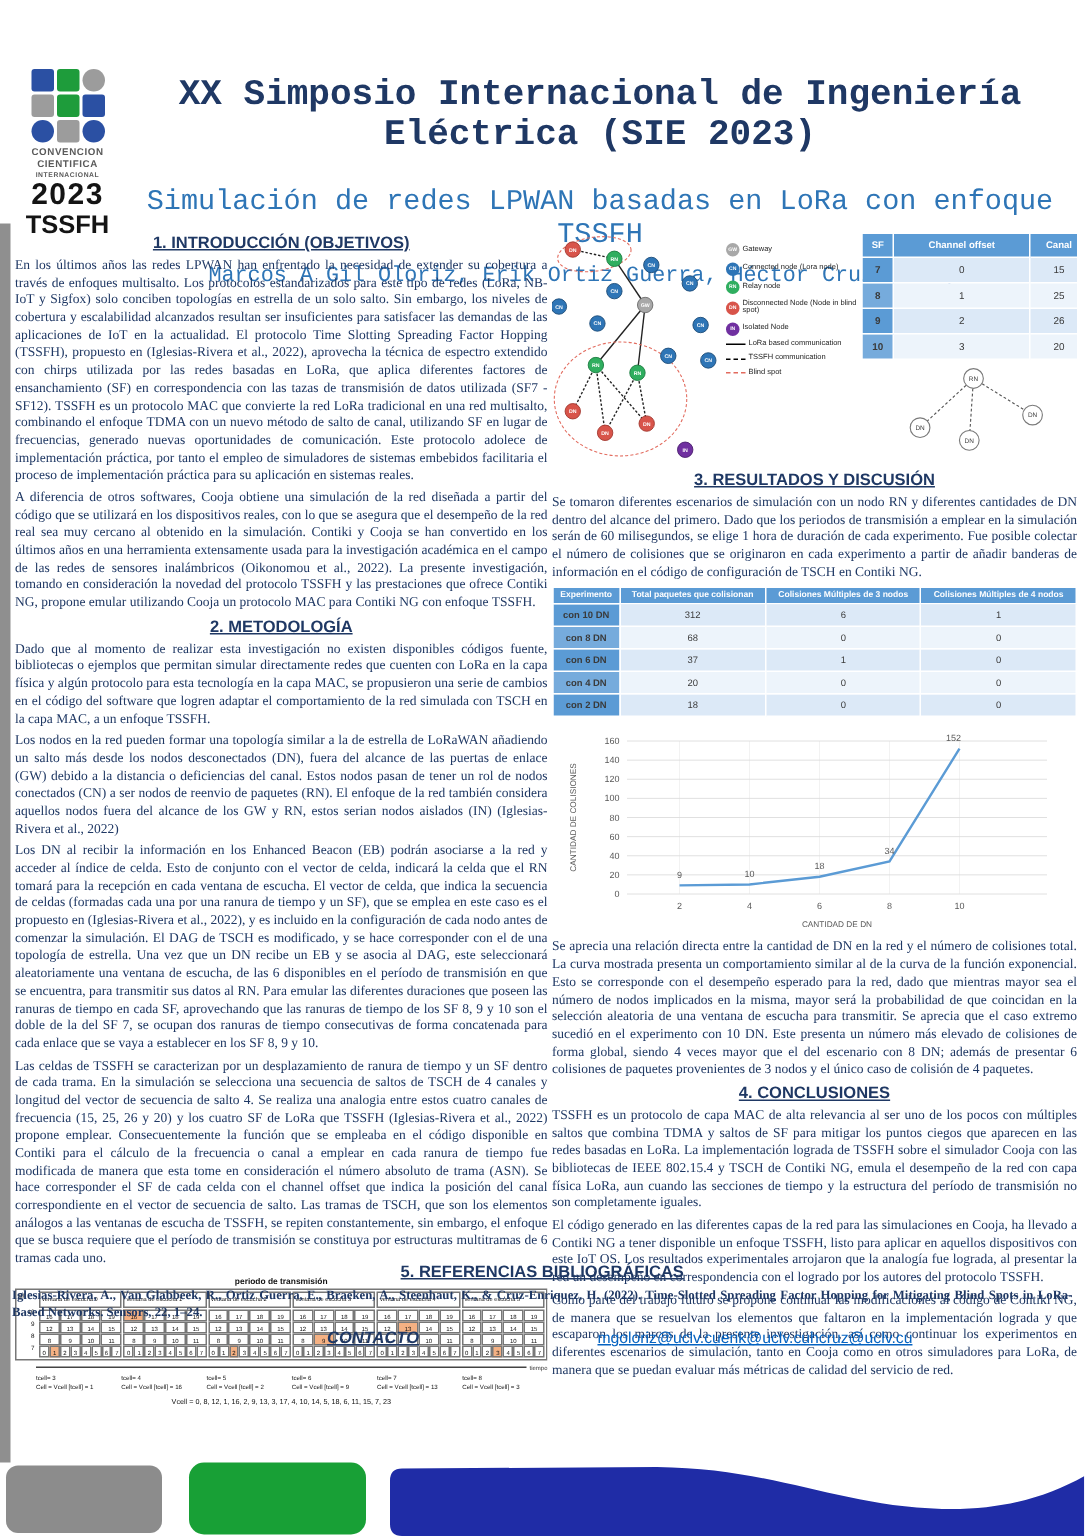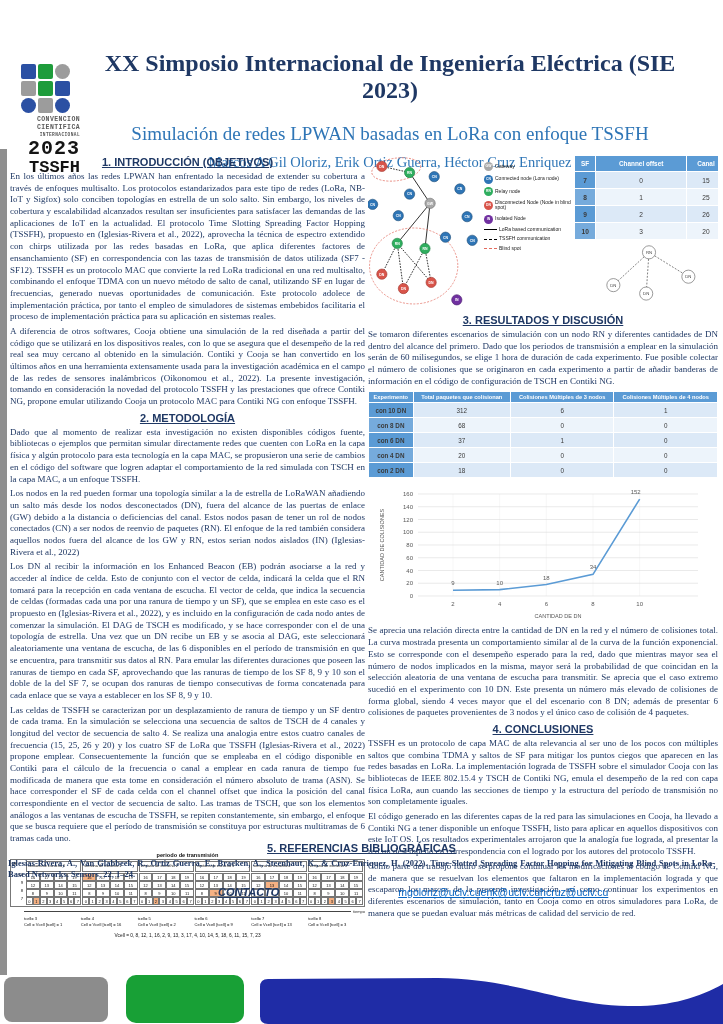--- a/index.html
+++ b/index.html
@@ -1,28 +1,28 @@
 <!DOCTYPE html>
 <html><head>
 <meta charset="utf-8">
 <style>
   html,body{margin:0;padding:0;background:#fff;}
   .poster{position:relative;width:723px;height:1024px;background:#fff;overflow:hidden;
     font-family:"Liberation Serif",serif;color:#1F3864;}
   .left-strip{position:absolute;left:0;top:149px;width:7px;height:826px;background:#8F8F8F;}
   
-  .logo{position:absolute;left:10px;top:64px;width:70px;text-align:right;font-family:Liberation Mono, monospace;}
+  .logo{position:absolute;left:10px;top:46px;width:70px;text-align:center;font-family:Liberation Sans, sans-serif;}
   .logo-grid{display:grid;grid-template-columns:repeat(3,15px);grid-gap:2px;justify-content:center;}
   .lcell{width:15px;height:15px;}
   .sq{border-radius:2px}.ci{border-radius:50%}
   .c-blue{background:#2B50A3}.c-gray{background:#9C9C9C}.c-green{background:#1E9C3B}
   .logo-l1{font-size:6.5px;font-weight:bold;color:#5A5A5A;letter-spacing:.4px;margin-top:3px;line-height:1.25;}
   .logo-year{font-size:20px;font-weight:bold;color:#141414;letter-spacing:1px;line-height:1.05;}
   .logo-org{font-size:17px;font-weight:bold;color:#141414;line-height:1.05;}
-  .hdr{position:absolute;left:76px;top:50px;width:628px;text-align:center;font-family:Liberation Serif, serif;}
+  .hdr{position:absolute;left:86px;top:50px;width:628px;text-align:center;font-family:Liberation Mono, monospace;}
   .title{font-size:24px;font-weight:bold;color:#1F3864;}
   .subtitle{font-size:19px;color:#2E75B6;margin-top:19px;}
   .authors{font-size:14.5px;color:#2E75B6;margin-top:9px;}
   
   .col{position:absolute;top:152px;overflow:hidden;height:822px;}
   .col-left{left:10px;width:355px;}
   .col-right{left:368px;width:350px;}
   h3.sec{font-family:"Liberation Sans",sans-serif;font-size:11px;font-weight:bold;text-align:center;
     text-decoration:underline;color:#1F3864;margin:4px 0 3px 0;}
   p.body{font-size:9px;line-height:1.3;text-align:justify;margin:3px 0;color:#1F3864;}

